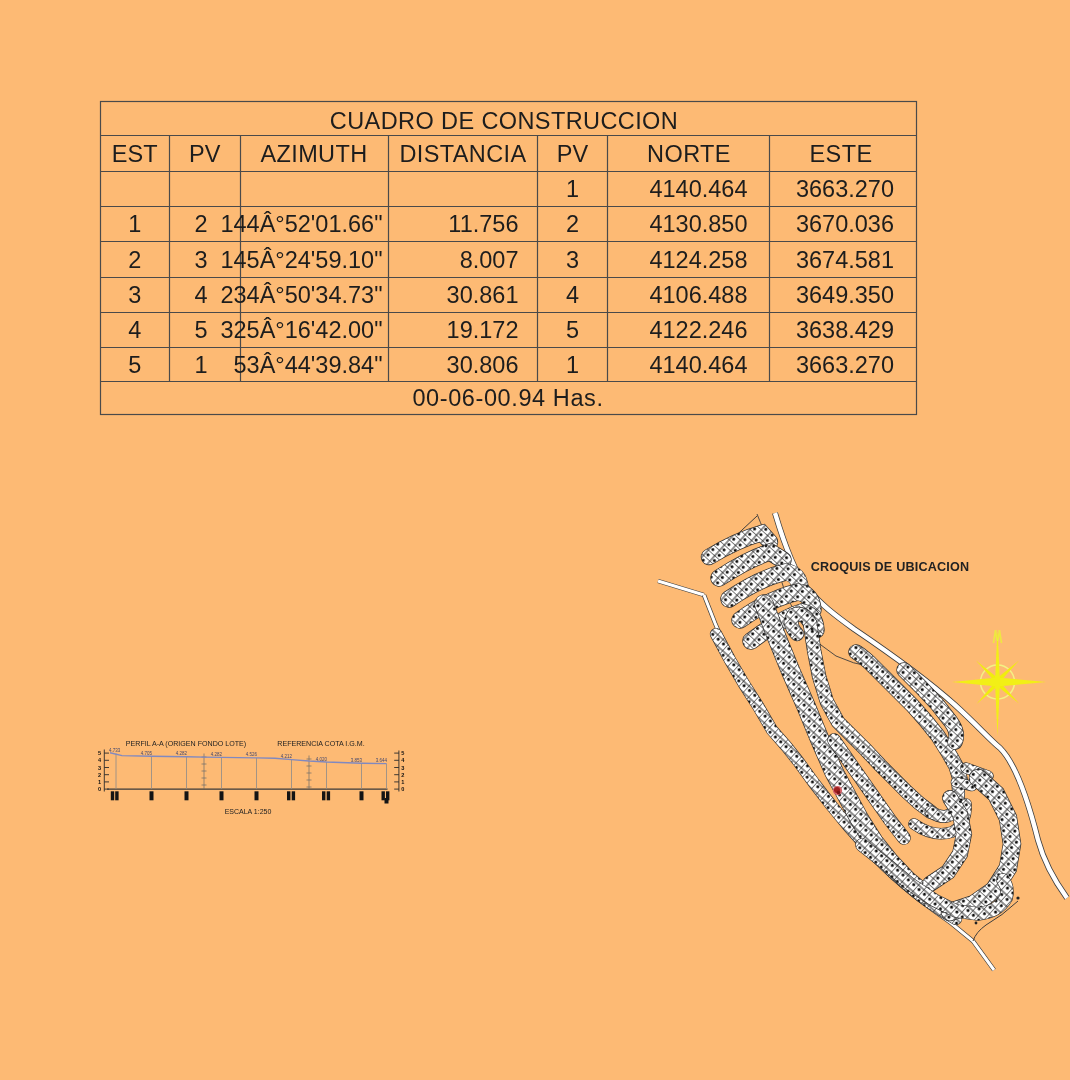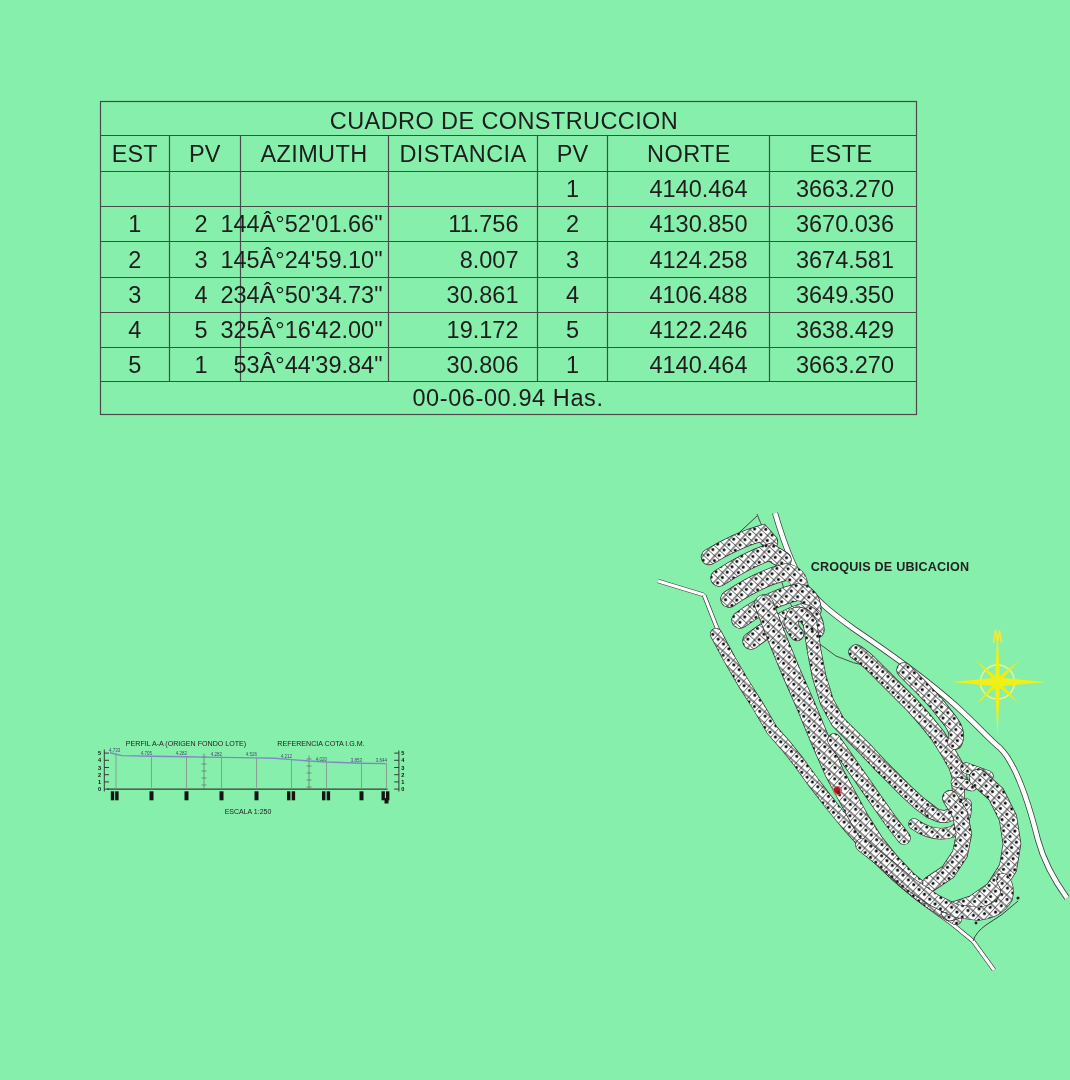--- a/index.html
+++ b/index.html
@@ -1,16 +1,16 @@
 <!DOCTYPE html>
 <html><head>
 <meta charset="utf-8">
 <style>
   html,body{margin:0;padding:0;background:#ffffff;}
-  #page{position:relative;width:1070px;height:1080px;background:#86efac;overflow:hidden;
+  #page{position:relative;width:1070px;height:1080px;background:#fdba74;overflow:hidden;
         font-family:"Liberation Sans", sans-serif;}
   svg text{font-family:"Liberation Sans", sans-serif;}
 </style>
 </head>
 <body>
 <div id="page">
 <svg width="1070" height="1080" viewBox="0 0 1070 1080" xmlns="http://www.w3.org/2000/svg">
 <defs>
   <pattern id="lp" width="7.2" height="8.6" patternUnits="userSpaceOnUse" patternTransform="rotate(42)">
     <rect width="7.2" height="8.6" fill="#ffffff"></rect>

